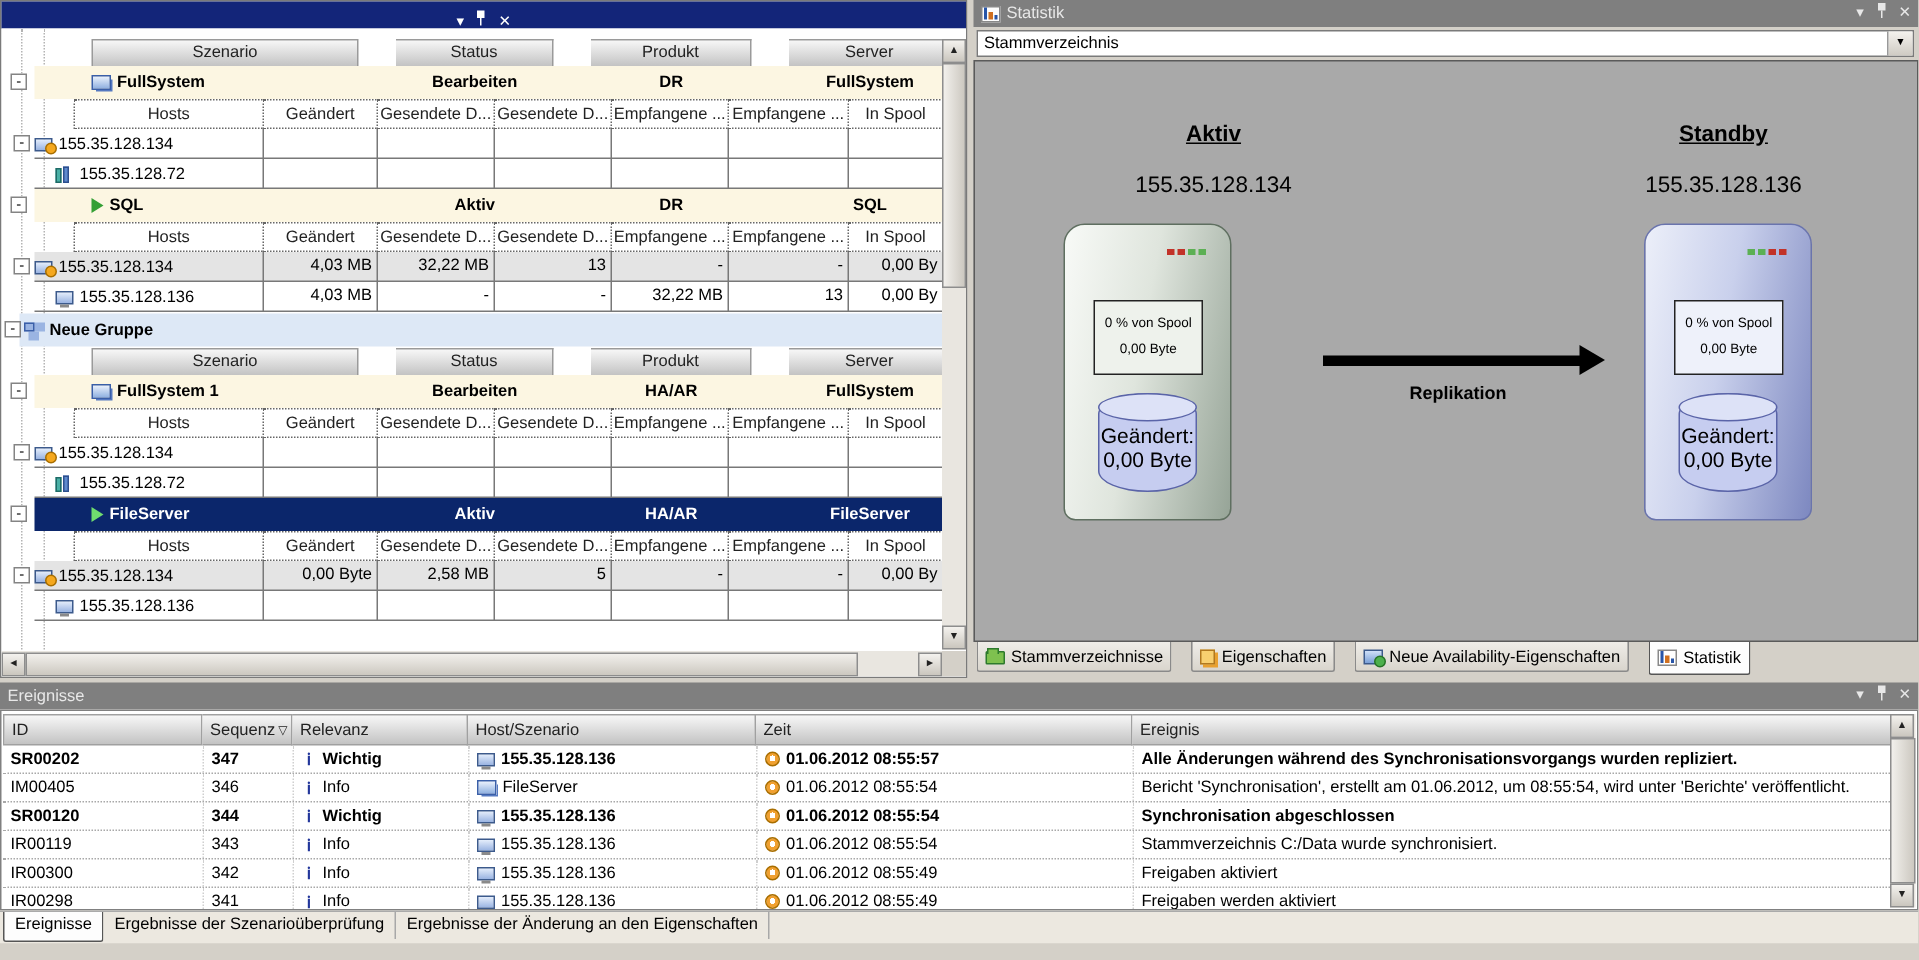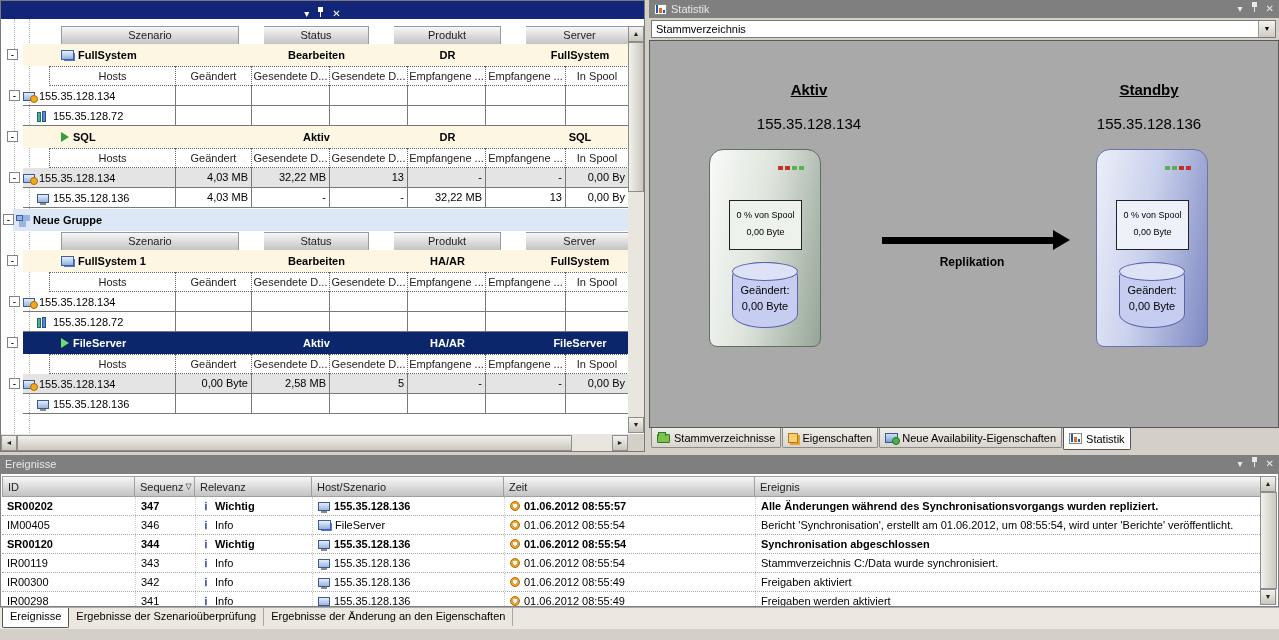--- a/index.html
+++ b/index.html
@@ -103,31 +103,31 @@
   .leds-a i:nth-child(1),.leds-a i:nth-child(2){background:#c23228;}
   .leds-a i:nth-child(3),.leds-a i:nth-child(4){background:#5cb054;}
   .leds-b i:nth-child(1),.leds-b i:nth-child(2){background:#5cb054;}
   .leds-b i:nth-child(3),.leds-b i:nth-child(4){background:#c23228;}
   .spool{position:absolute;top:50px;left:19px;width:73px;height:50px;border:1px solid #222;
          font-size:9px;text-align:center;padding-top:6px;line-height:17px;}
   .tower-a .spool{background:#eef2ec;}
   .tower-b .spool{background:#eef1fa;}
   .cyl{position:absolute;top:112px;left:22px;width:66px;height:66px;
        background:var(--cyl-bg,#c6cdf0);border:1px solid var(--cyl-border,#5a64a8);
-       border-radius:33px/14px;font-size:11px;text-align:center;line-height:16px;}
+       border-radius:33px/14px;font-size:14px;text-align:center;line-height:16px;}
   .cyl::before{content:"";position:absolute;left:-1px;top:-1px;right:-1px;height:17px;
                background:#dde2f7;border:1px solid var(--cyl-border,#5a64a8);border-radius:50%;}
   .cyl div{position:relative;}
   .cyl div:first-of-type{margin-top:19px;}
   .arrow{position:absolute;left:232px;top:196px;width:172px;height:7px;background:#000;}
   .arrow::after{content:"";position:absolute;right:-16px;top:-7px;width:0;height:0;
                 border-left:17px solid #000;border-top:10px solid transparent;border-bottom:10px solid transparent;}
   .arrow-label{position:absolute;left:232px;top:214px;width:180px;text-align:center;
                font-weight:bold;font-size:12px;}
-  .stat-tabs{position:absolute;left:2px;bottom:1px;height:23px;display:flex;align-items:flex-start;gap:1px;margin-top:17px;}
+  .stat-tabs{position:absolute;left:2px;bottom:1px;height:23px;display:flex;align-items:flex-start;gap:13px;margin-top:17px;}
   .stat-tab{display:flex;align-items:center;gap:4px;height:20px;padding:0 5px;
             border:1px solid #8a8a8a;border-top:none;border-radius:0 0 2px 2px;
             background:linear-gradient(#efede8,#d9d5cd);white-space:nowrap;cursor:default;}
   .stat-tab.active{background:#fdfdfd;height:22px;border-color:#555;}
 
   
   .panel-events{position:absolute;left:0;top:455px;width:1279px;height:152px;}
   .events-body{position:absolute;left:0;top:18px;width:1279px;height:134px;background:#fff;
                border:1px solid #808080;overflow:hidden;}
   .e-hdr{position:absolute;left:1px;top:2px;right:18px;display:grid;height:21px;

